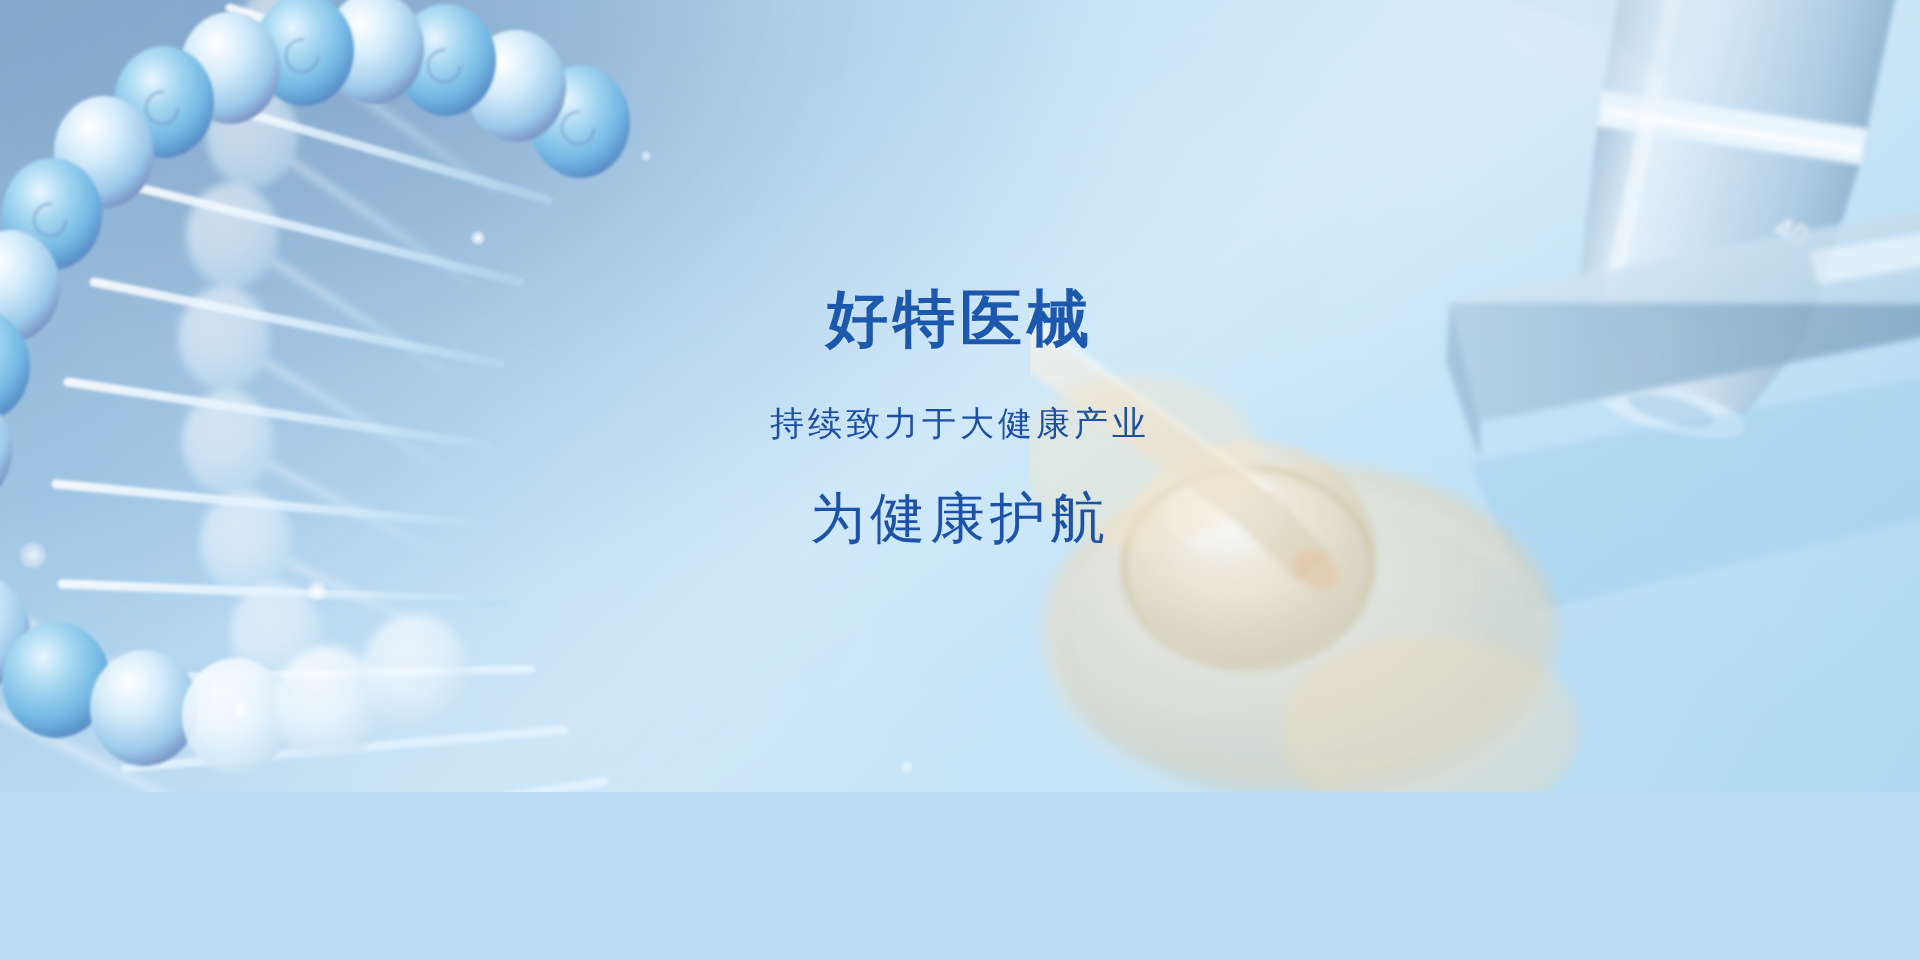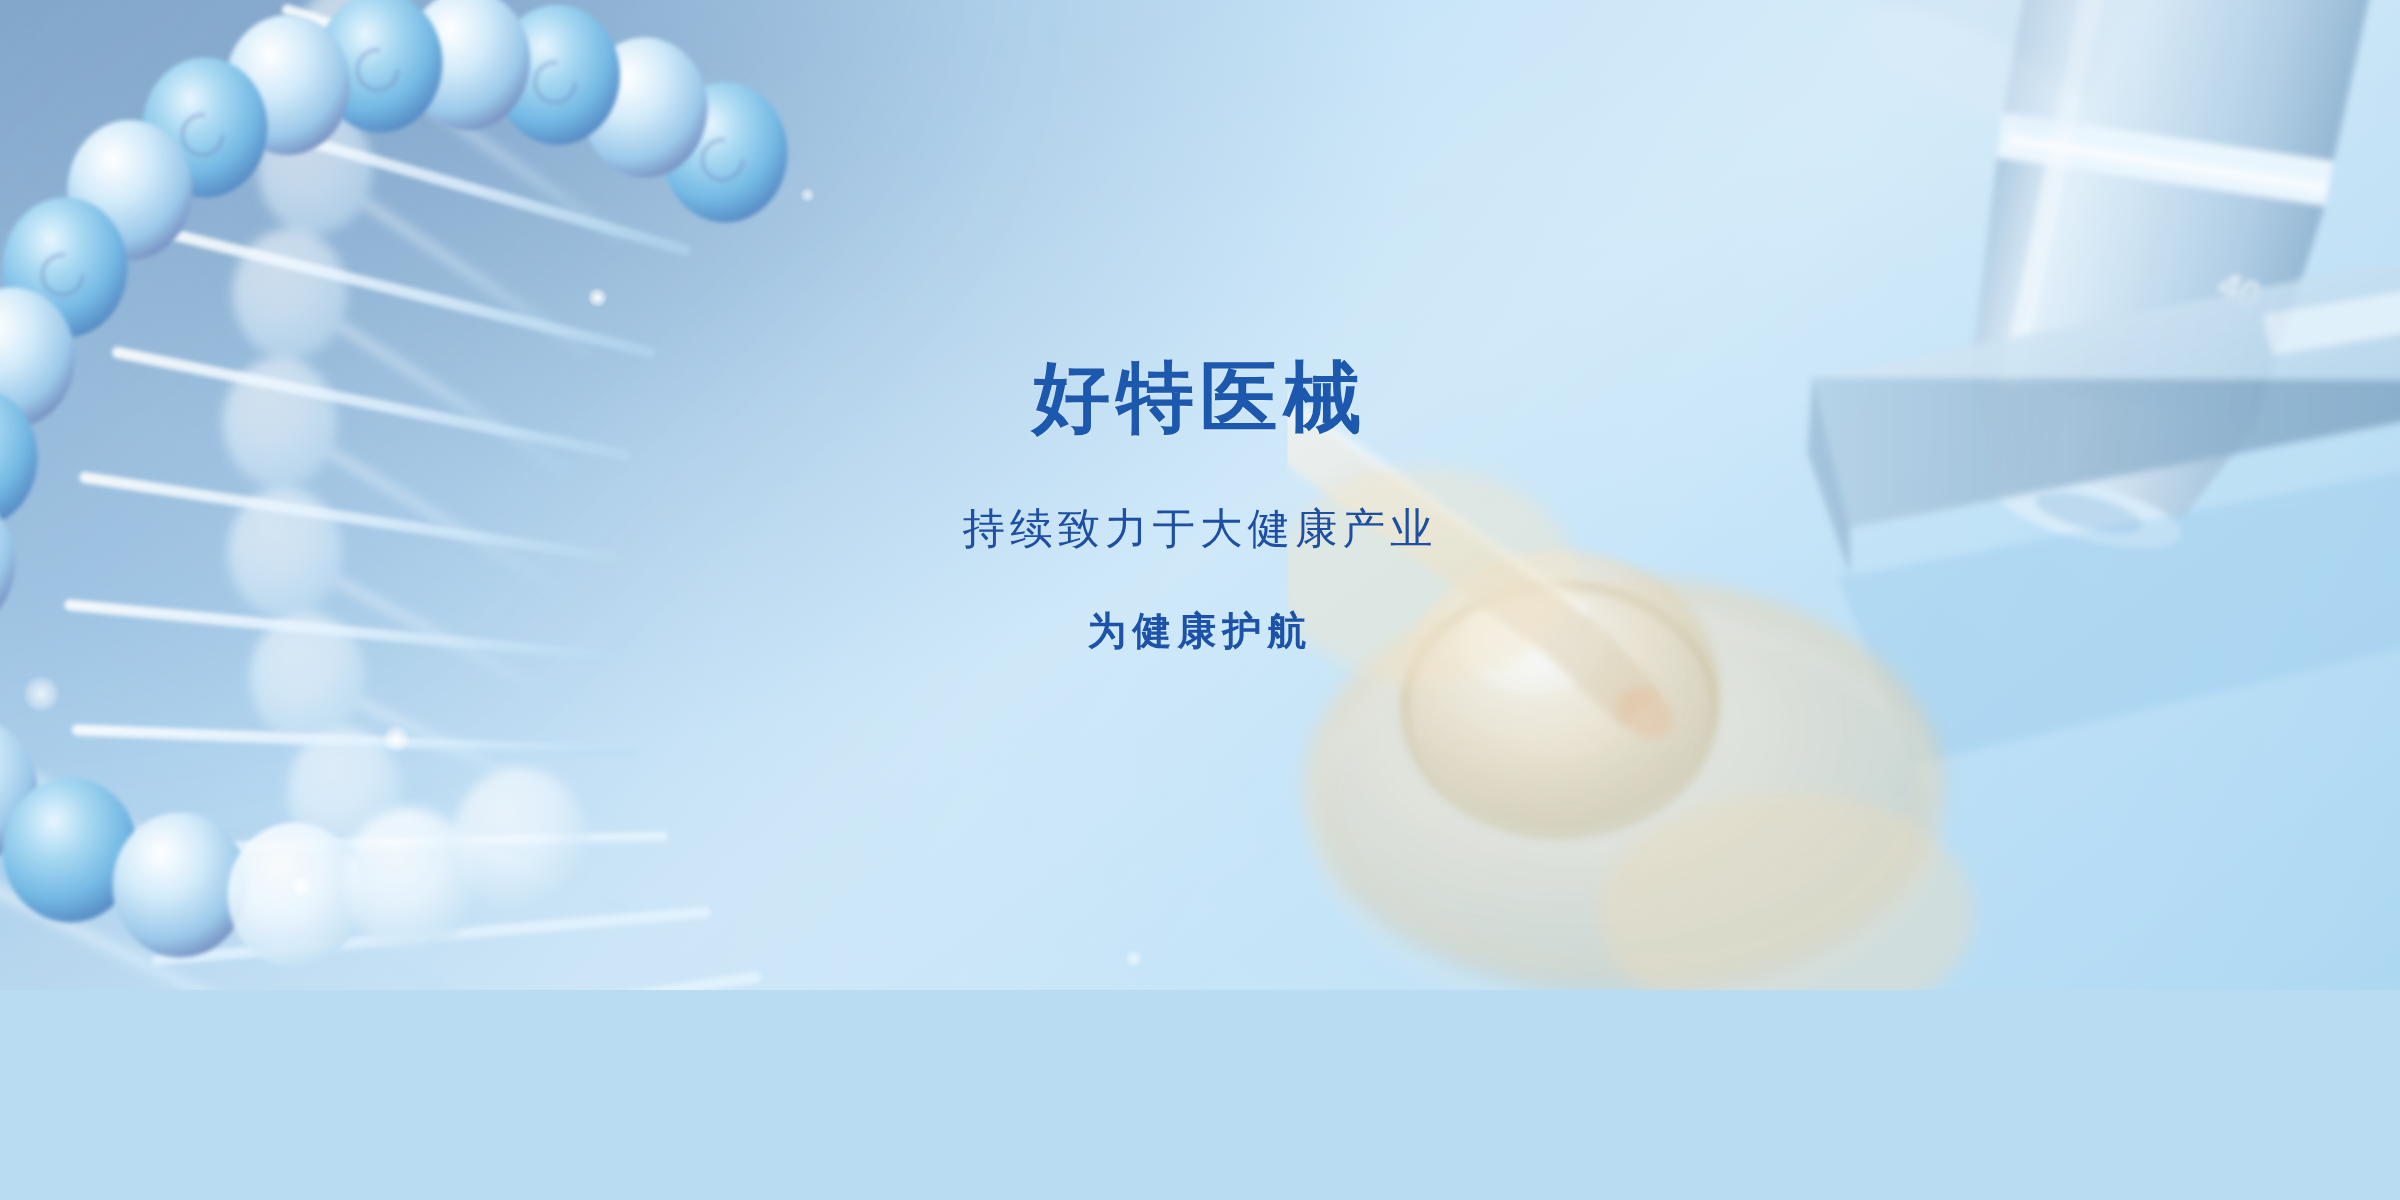--- a/index.html
+++ b/index.html
@@ -112,22 +112,22 @@
   }
   .hero-subtitle {
     font-size: 34px;
     font-weight: 400;
     letter-spacing: 4px;
     line-height: 1.1;
     color: #1d4fa2;
     margin: 52px 0 0 0;
   }
   .hero-tagline {
-    font-size: 31px;
-    font-weight: 700;
+    font-size: 55px;
+    font-weight: 400;
     letter-spacing: 5px;
     line-height: 1.1;
     color: #1c52a8;
     margin: 46px 0 0 0;
   }
 </style>
 </head>
 <body>
 
 <div class="banner">

